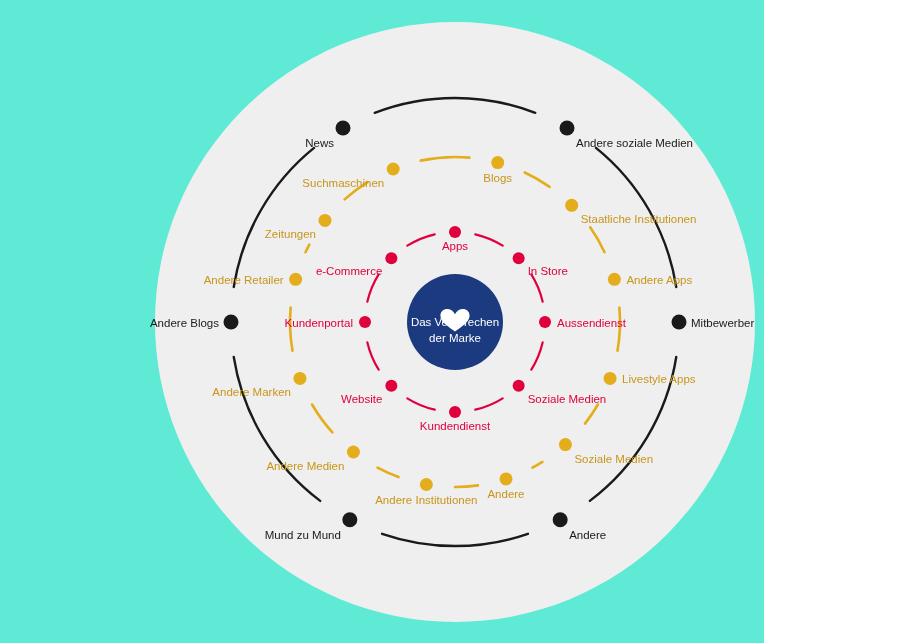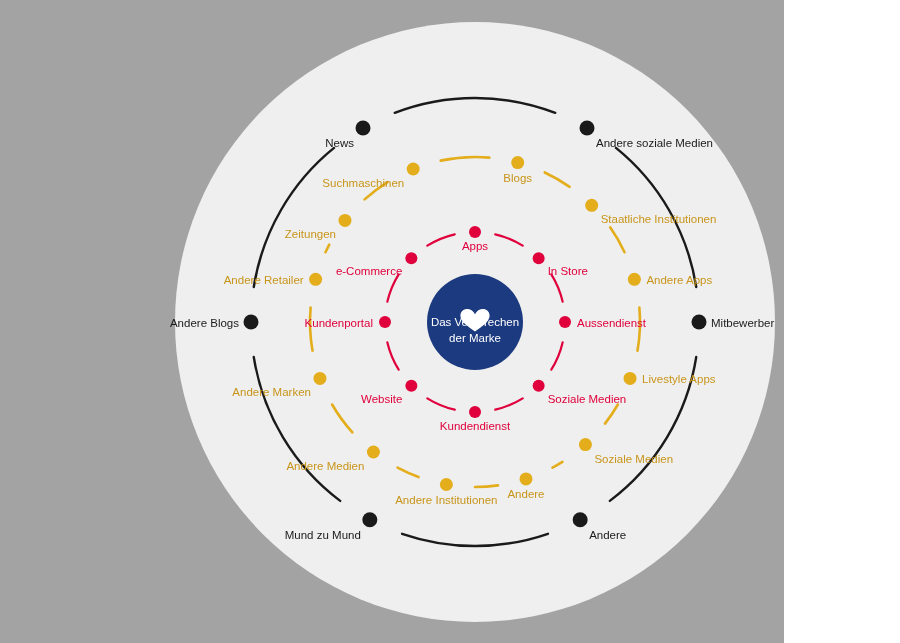--- a/index.html
+++ b/index.html
@@ -10,22 +10,21 @@
   body {
     width: 900px;
     height: 643px;
     overflow: hidden;
     font-family: "Liberation Sans", sans-serif;
   }
   #diagram-root {
     position: relative;
     width: 764px;
     height: 643px;
-    background: #a3a3a3;
-    padding-left: 20px;
+    background: #5eead4;
   }
   svg#brand-promise-svg {
     display: block;
     width: 900px;
     height: 643px;
   }
   .ring-label {
     font-family: "Liberation Sans", sans-serif;
     font-size: 11.5px;
     font-weight: 400;

